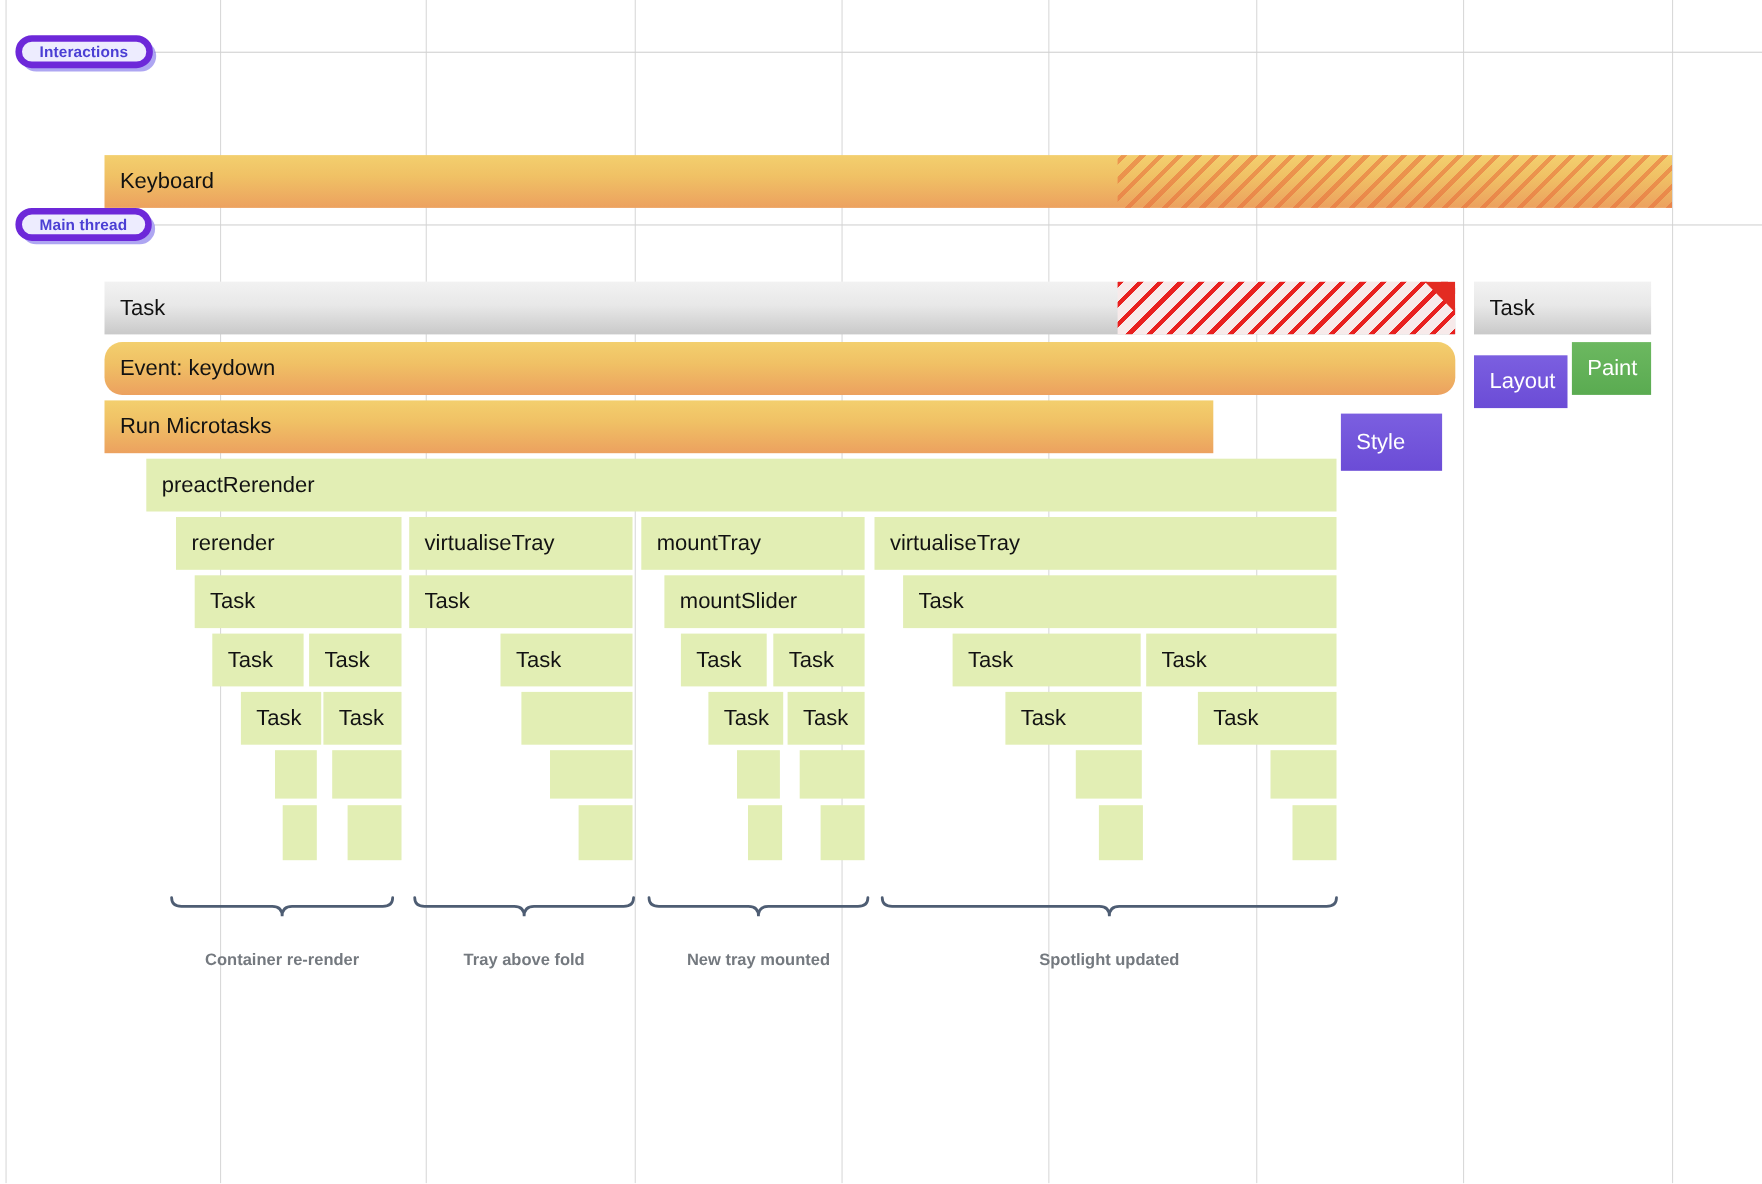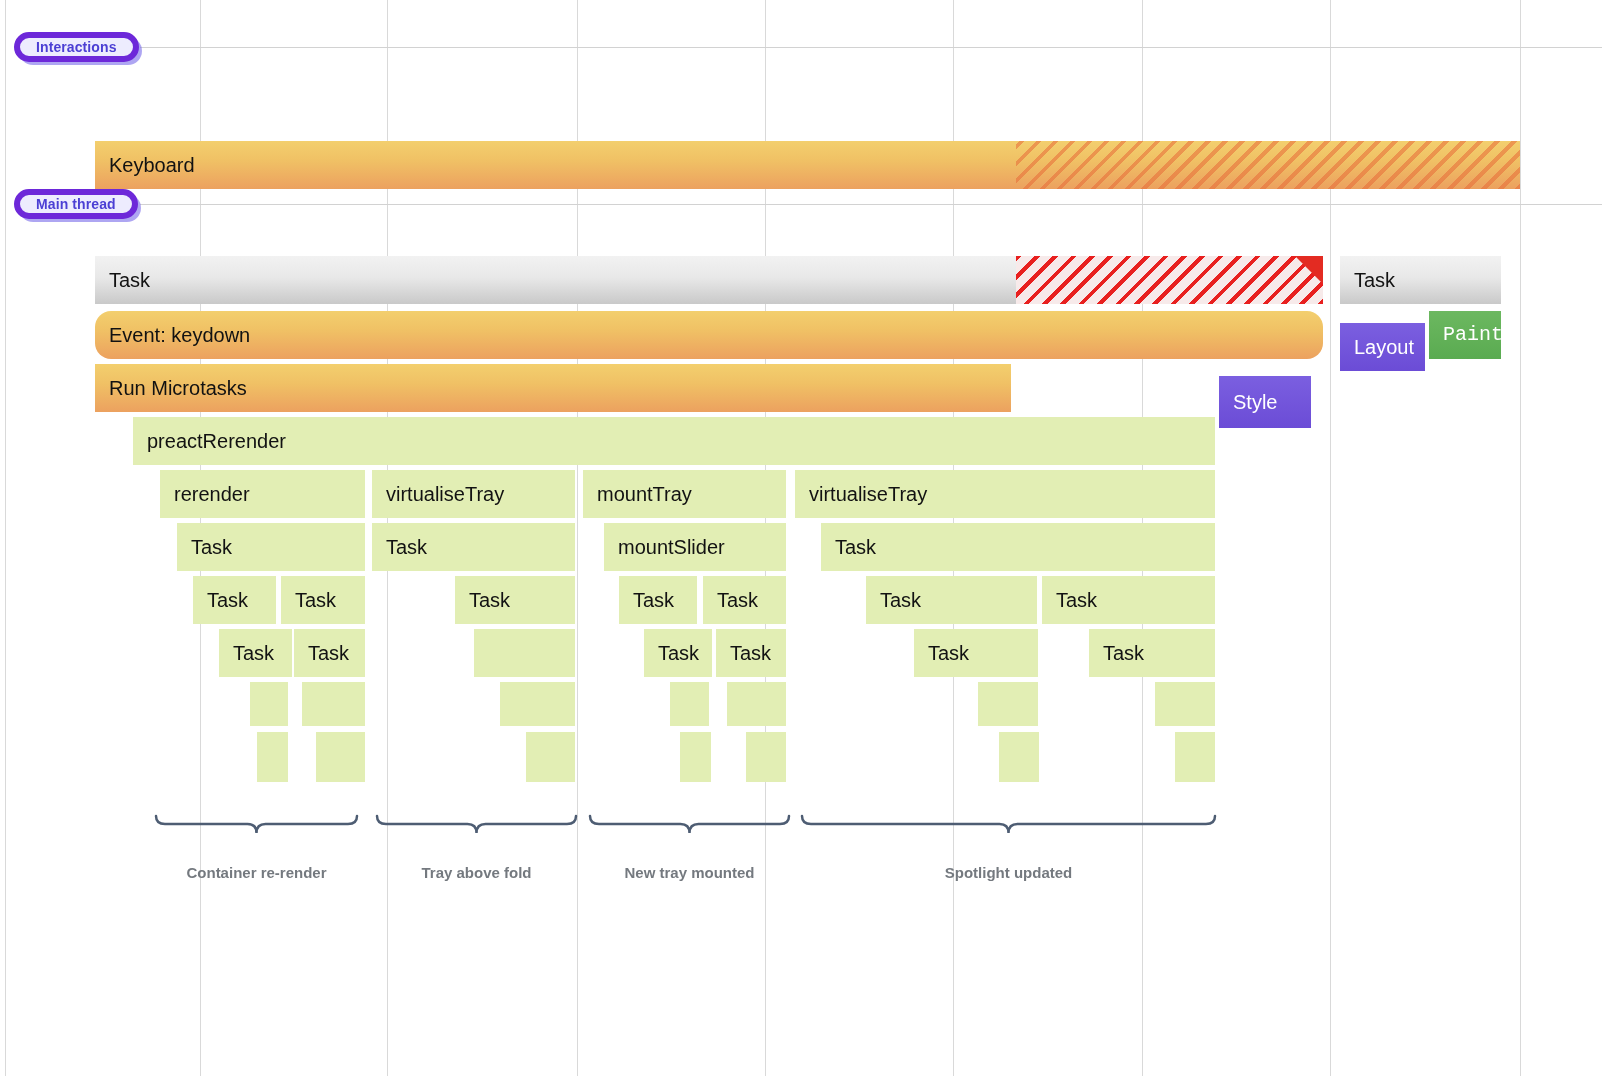--- a/index.html
+++ b/index.html
@@ -187,24 +187,24 @@
       </div>
       <div class="bar fill-gray" style="left: 1340px; top: 256px; width: 161px; height: 48px;">
         <span class="lbl">Task</span>
       </div>
       <div class="bar fill-orange" style="left: 95px; top: 311px; width: 1228px; height: 48px; border-radius: 16px;">
         <span class="lbl">Event: keydown</span>
       </div>
       <div class="bar fill-purple" style="left: 1340px; top: 311px; width: 85px; height: 48px;">
         <span class="lbl">Layout</span>
       </div>
-      <div class="bar fill-paint" style="left: 1429px; top: 311px; width: 72px; height: 48px; font-family: Liberation Mono, monospace;">
+      <div class="bar fill-paint" style="left: 1429px; top: 311px; width: 72px; height: 48px;">
         <span class="lbl">Paint</span>
       </div>
-      <div class="bar fill-orange" style="left: 95px; top: 364px; width: 916px; height: 48px;">
+      <div class="bar fill-orange" style="left: 95px; top: 364px; width: 1008px; height: 48px;">
         <span class="lbl">Run Microtasks</span>
       </div>
       <div class="bar fill-purple" style="left: 1219px; top: 364px; width: 92px; height: 52px;">
         <span class="lbl">Style</span>
       </div>
       <div class="bar fill-green" style="left: 133px; top: 417px; width: 1082px; height: 48px;">
         <span class="lbl">preactRerender</span>
       </div>
       <div class="bar fill-green" style="left: 160px; top: 470px; width: 205px; height: 48px;">
         <span class="lbl">rerender</span>

